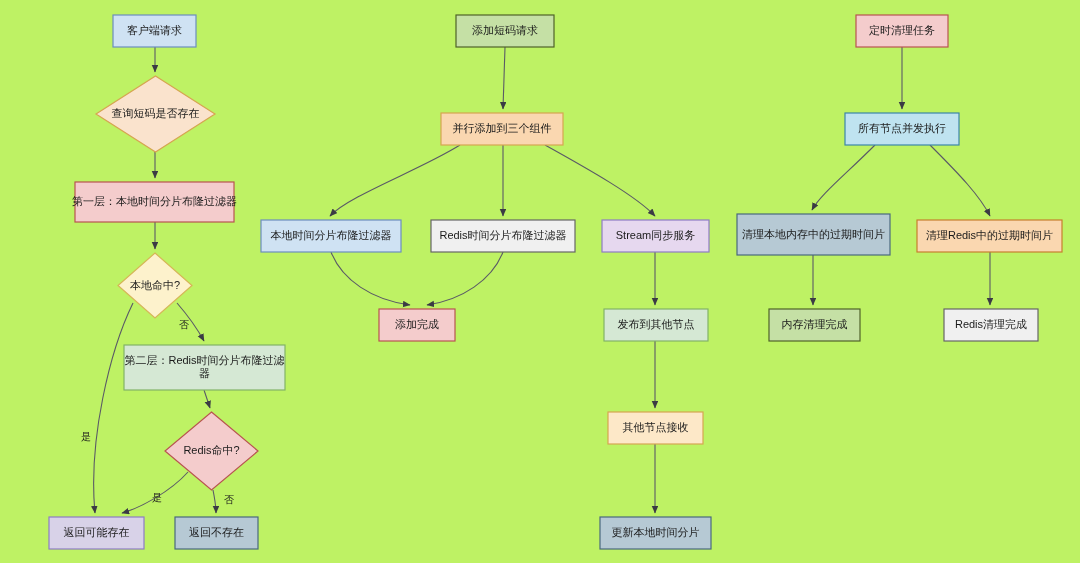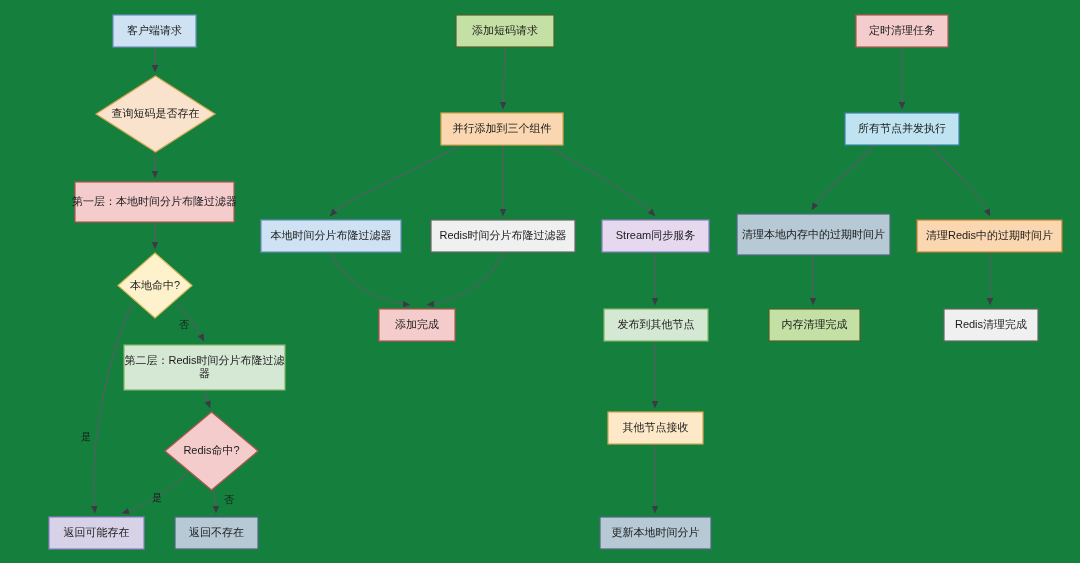--- a/index.html
+++ b/index.html
@@ -11,21 +11,21 @@
   body {
     width: 1080px;
     height: 563px;
     overflow: hidden;
     font-family: "Liberation Sans", "DejaVu Sans", sans-serif;
   }
   #diagram-root {
     position: relative;
     width: 1080px;
     height: 563px;
-    background: #15803d;
+    background: #bef264;
   }
   svg.flow {
     position: absolute;
     left: 0;
     top: 0;
     width: 1080px;
     height: 563px;
   }
   .node-label {
     font-family: "Liberation Sans", "DejaVu Sans", sans-serif;

